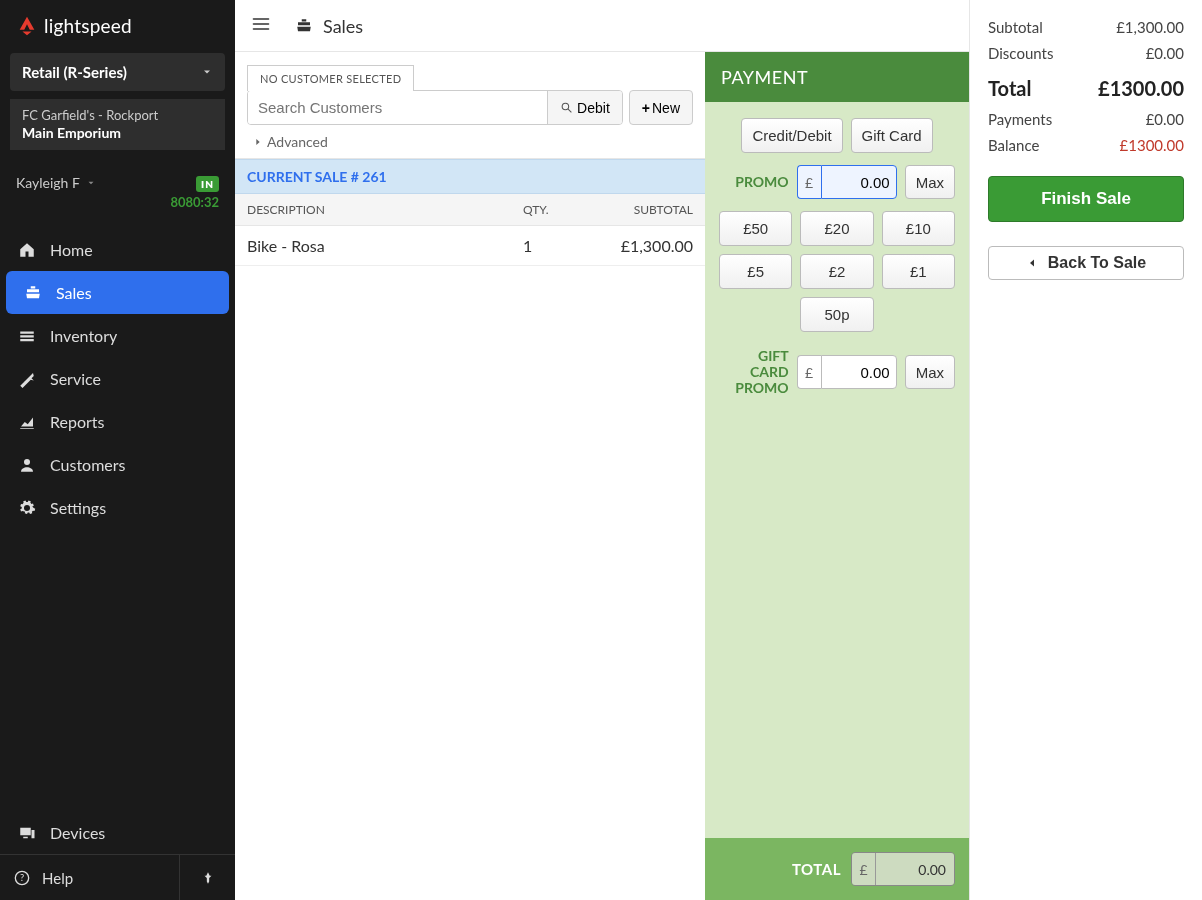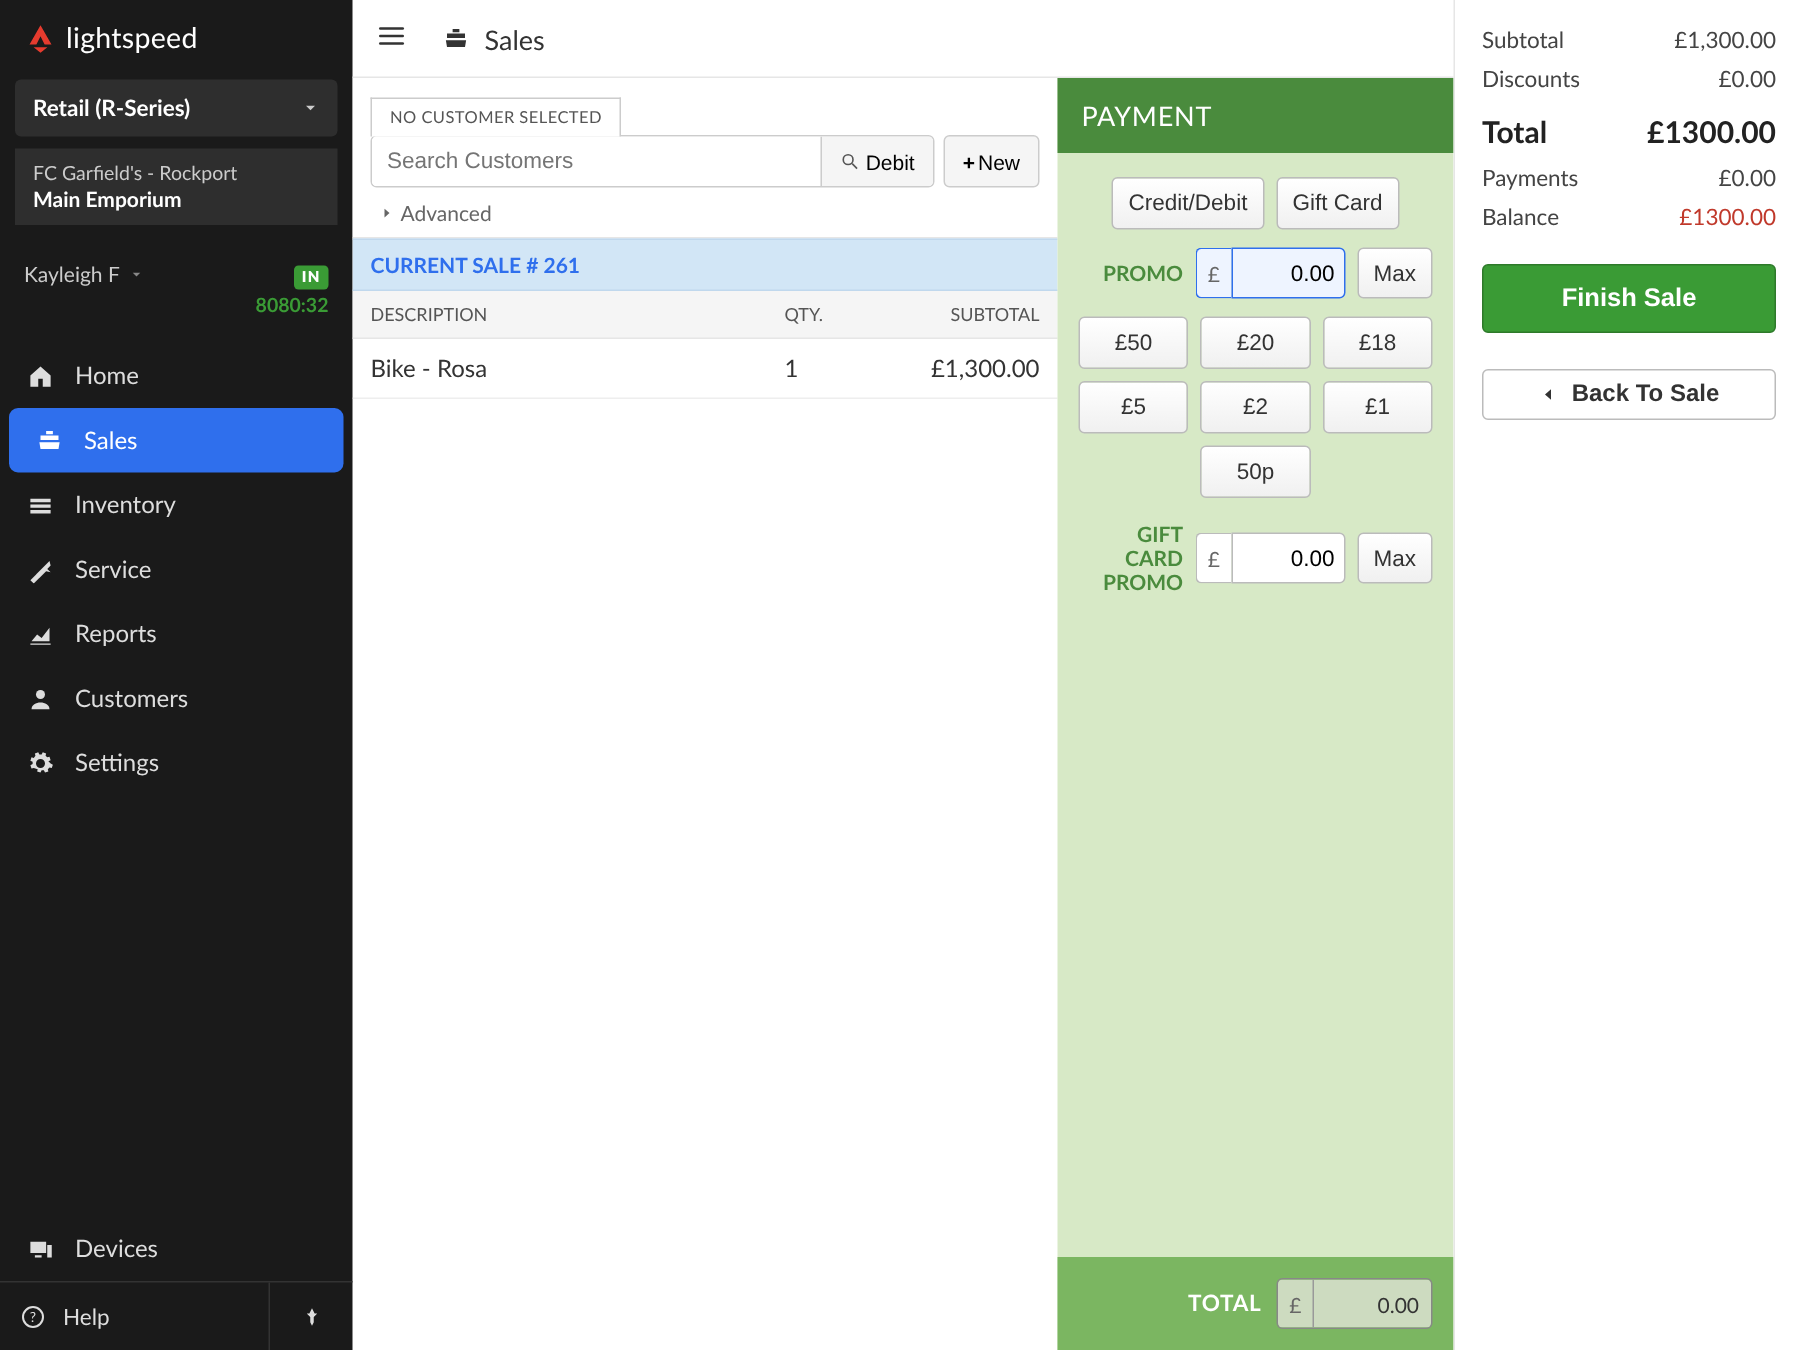--- a/index.html
+++ b/index.html
@@ -303,21 +303,21 @@
           <div class="money-input focused">
             <span class="cur">£</span>
             <input value="0.00" style="">
           </div>
           <button class="std-btn max-btn">Max</button>
         </div>
 
         <div class="denoms">
           <button class="std-btn denom-btn">£50</button>
           <button class="std-btn denom-btn">£20</button>
-          <button class="std-btn denom-btn">£18</button>
+          <button class="std-btn denom-btn">£10</button>
           <button class="std-btn denom-btn">£5</button>
           <button class="std-btn denom-btn">£2</button>
           <button class="std-btn denom-btn">£1</button>
           <button class="std-btn denom-btn span-center">50p</button>
         </div>
 
         <div class="tender-row" style="margin-top:4px;">
           <span class="tender-label">
             <span>GIFT CARD</span><br><span>PROMO</span>
           </span>

